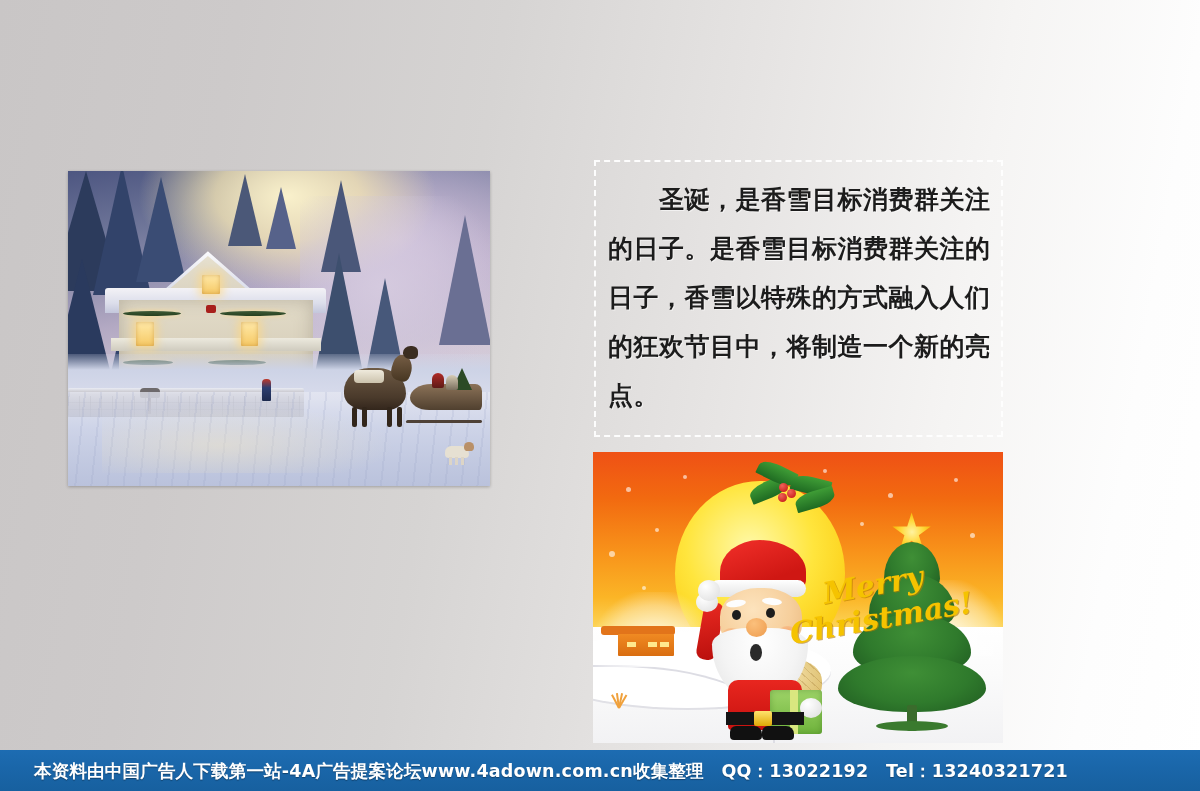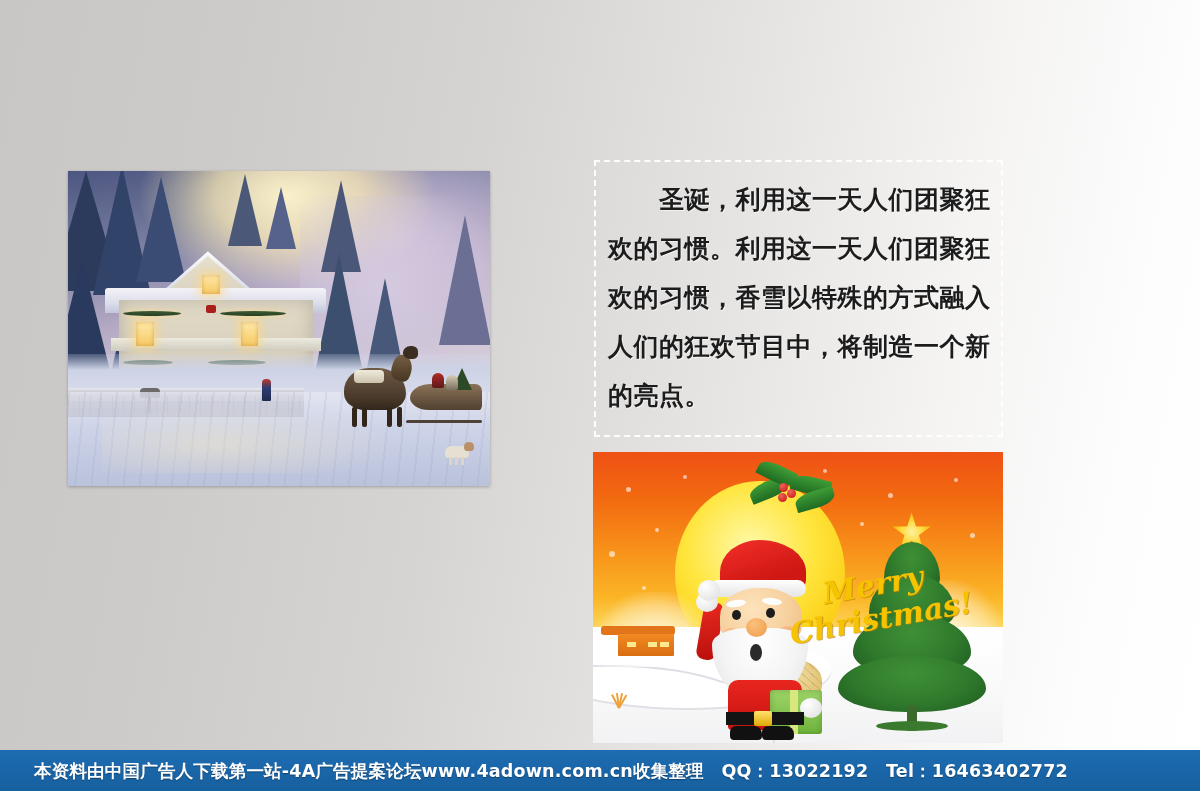--- a/index.html
+++ b/index.html
@@ -365,21 +365,21 @@
   <div class="sleigh-runner"></div>
 
   <div class="dog">
     <i style="left:4px;"></i>
       <i style="left:10px;"></i>
       <i style="left:16px;"></i>
   </div>
 </div>
 
 <div class="textbox"></div>
-<div class="textbody">　　圣诞，利用这一天人们团聚狂欢的习惯。利用这一天人们团聚狂欢的习惯，香雪以特殊的方式融入人们的狂欢节目中，将制造一个新的亮点。</div>
+<div class="textbody">　　圣诞，是香雪目标消费群关注的日子。是香雪目标消费群关注的日子，香雪以特殊的方式融入人们的狂欢节目中，将制造一个新的亮点。</div>
 
 <div class="santa">
 
   <div class="sn-snowflake" style="left:8%;top:12%;width:5px;height:5px;"></div>
   <div class="sn-snowflake" style="left:15%;top:26%;width:4px;height:4px;"></div>
   <div class="sn-snowflake" style="left:4%;top:34%;width:6px;height:6px;"></div>
   <div class="sn-snowflake" style="left:22%;top:8%;width:4px;height:4px;"></div>
   <div class="sn-snowflake" style="left:34%;top:18%;width:5px;height:5px;"></div>
   <div class="sn-snowflake" style="left:56%;top:6%;width:4px;height:4px;"></div>
   <div class="sn-snowflake" style="left:72%;top:14%;width:5px;height:5px;"></div>
@@ -455,14 +455,14 @@
     <div class="sc-boot" style="left:58px;"></div>
   </div>
 
   <div class="merry">
     <div>Merry</div>
     <div>Christmas!</div>
   </div>
 </div>
 
 <div class="footer">
-  <div class="footer-text">本资料由中国广告人下载第一站-4A广告提案论坛www.4adown.com.cn收集整理　QQ：13022192　Tel：16463402772</div>
+  <div class="footer-text">本资料由中国广告人下载第一站-4A广告提案论坛www.4adown.com.cn收集整理　QQ：13022192　Tel：13240321721</div>
 </div>
 
 </body></html>

